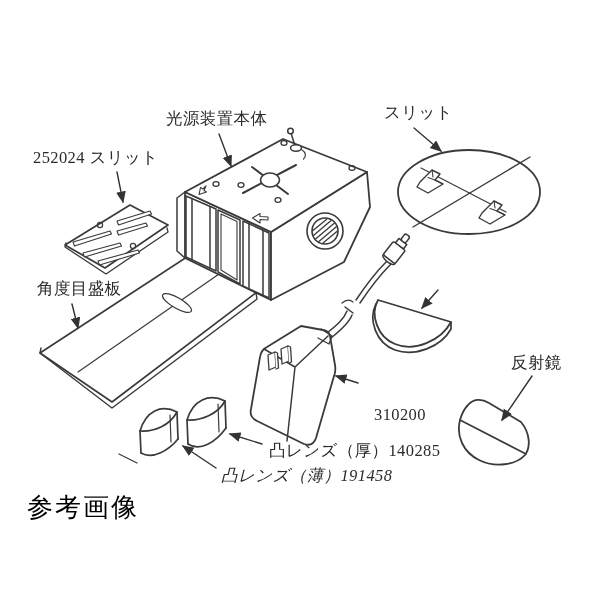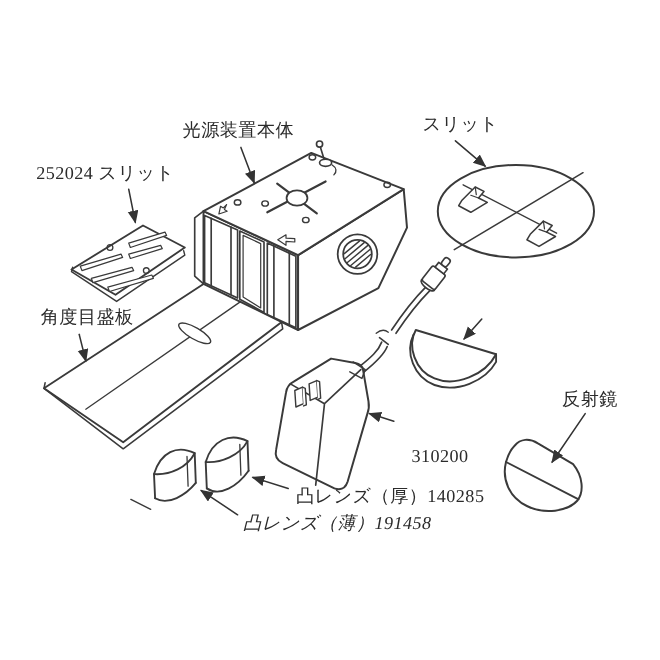--- a/index.html
+++ b/index.html
@@ -177,13 +177,14 @@
 
   <div class="lbl" style="left:166px;top:110px;">光源装置本体</div>
   <div class="lbl" style="left:384px;top:104px;">スリット</div>
   <div class="lbl" style="left:33px;top:149px;">252024 スリット</div>
   <div class="lbl" style="left:37px;top:280px;">角度目盛板</div>
   <div class="lbl" style="left:511px;top:354px;">反射鏡</div>
   <div class="lbl" style="left:374px;top:406px;">310200</div>
   <div class="lbl" style="left:269px;top:442px;">凸レンズ（厚）140285</div>
   <div class="lbl" style="left:221px;top:467px;font-style:italic;">凸レンズ（薄）191458</div>
 
+  <div class="caption">参考画像</div>
 </div>
 
 </body></html>

